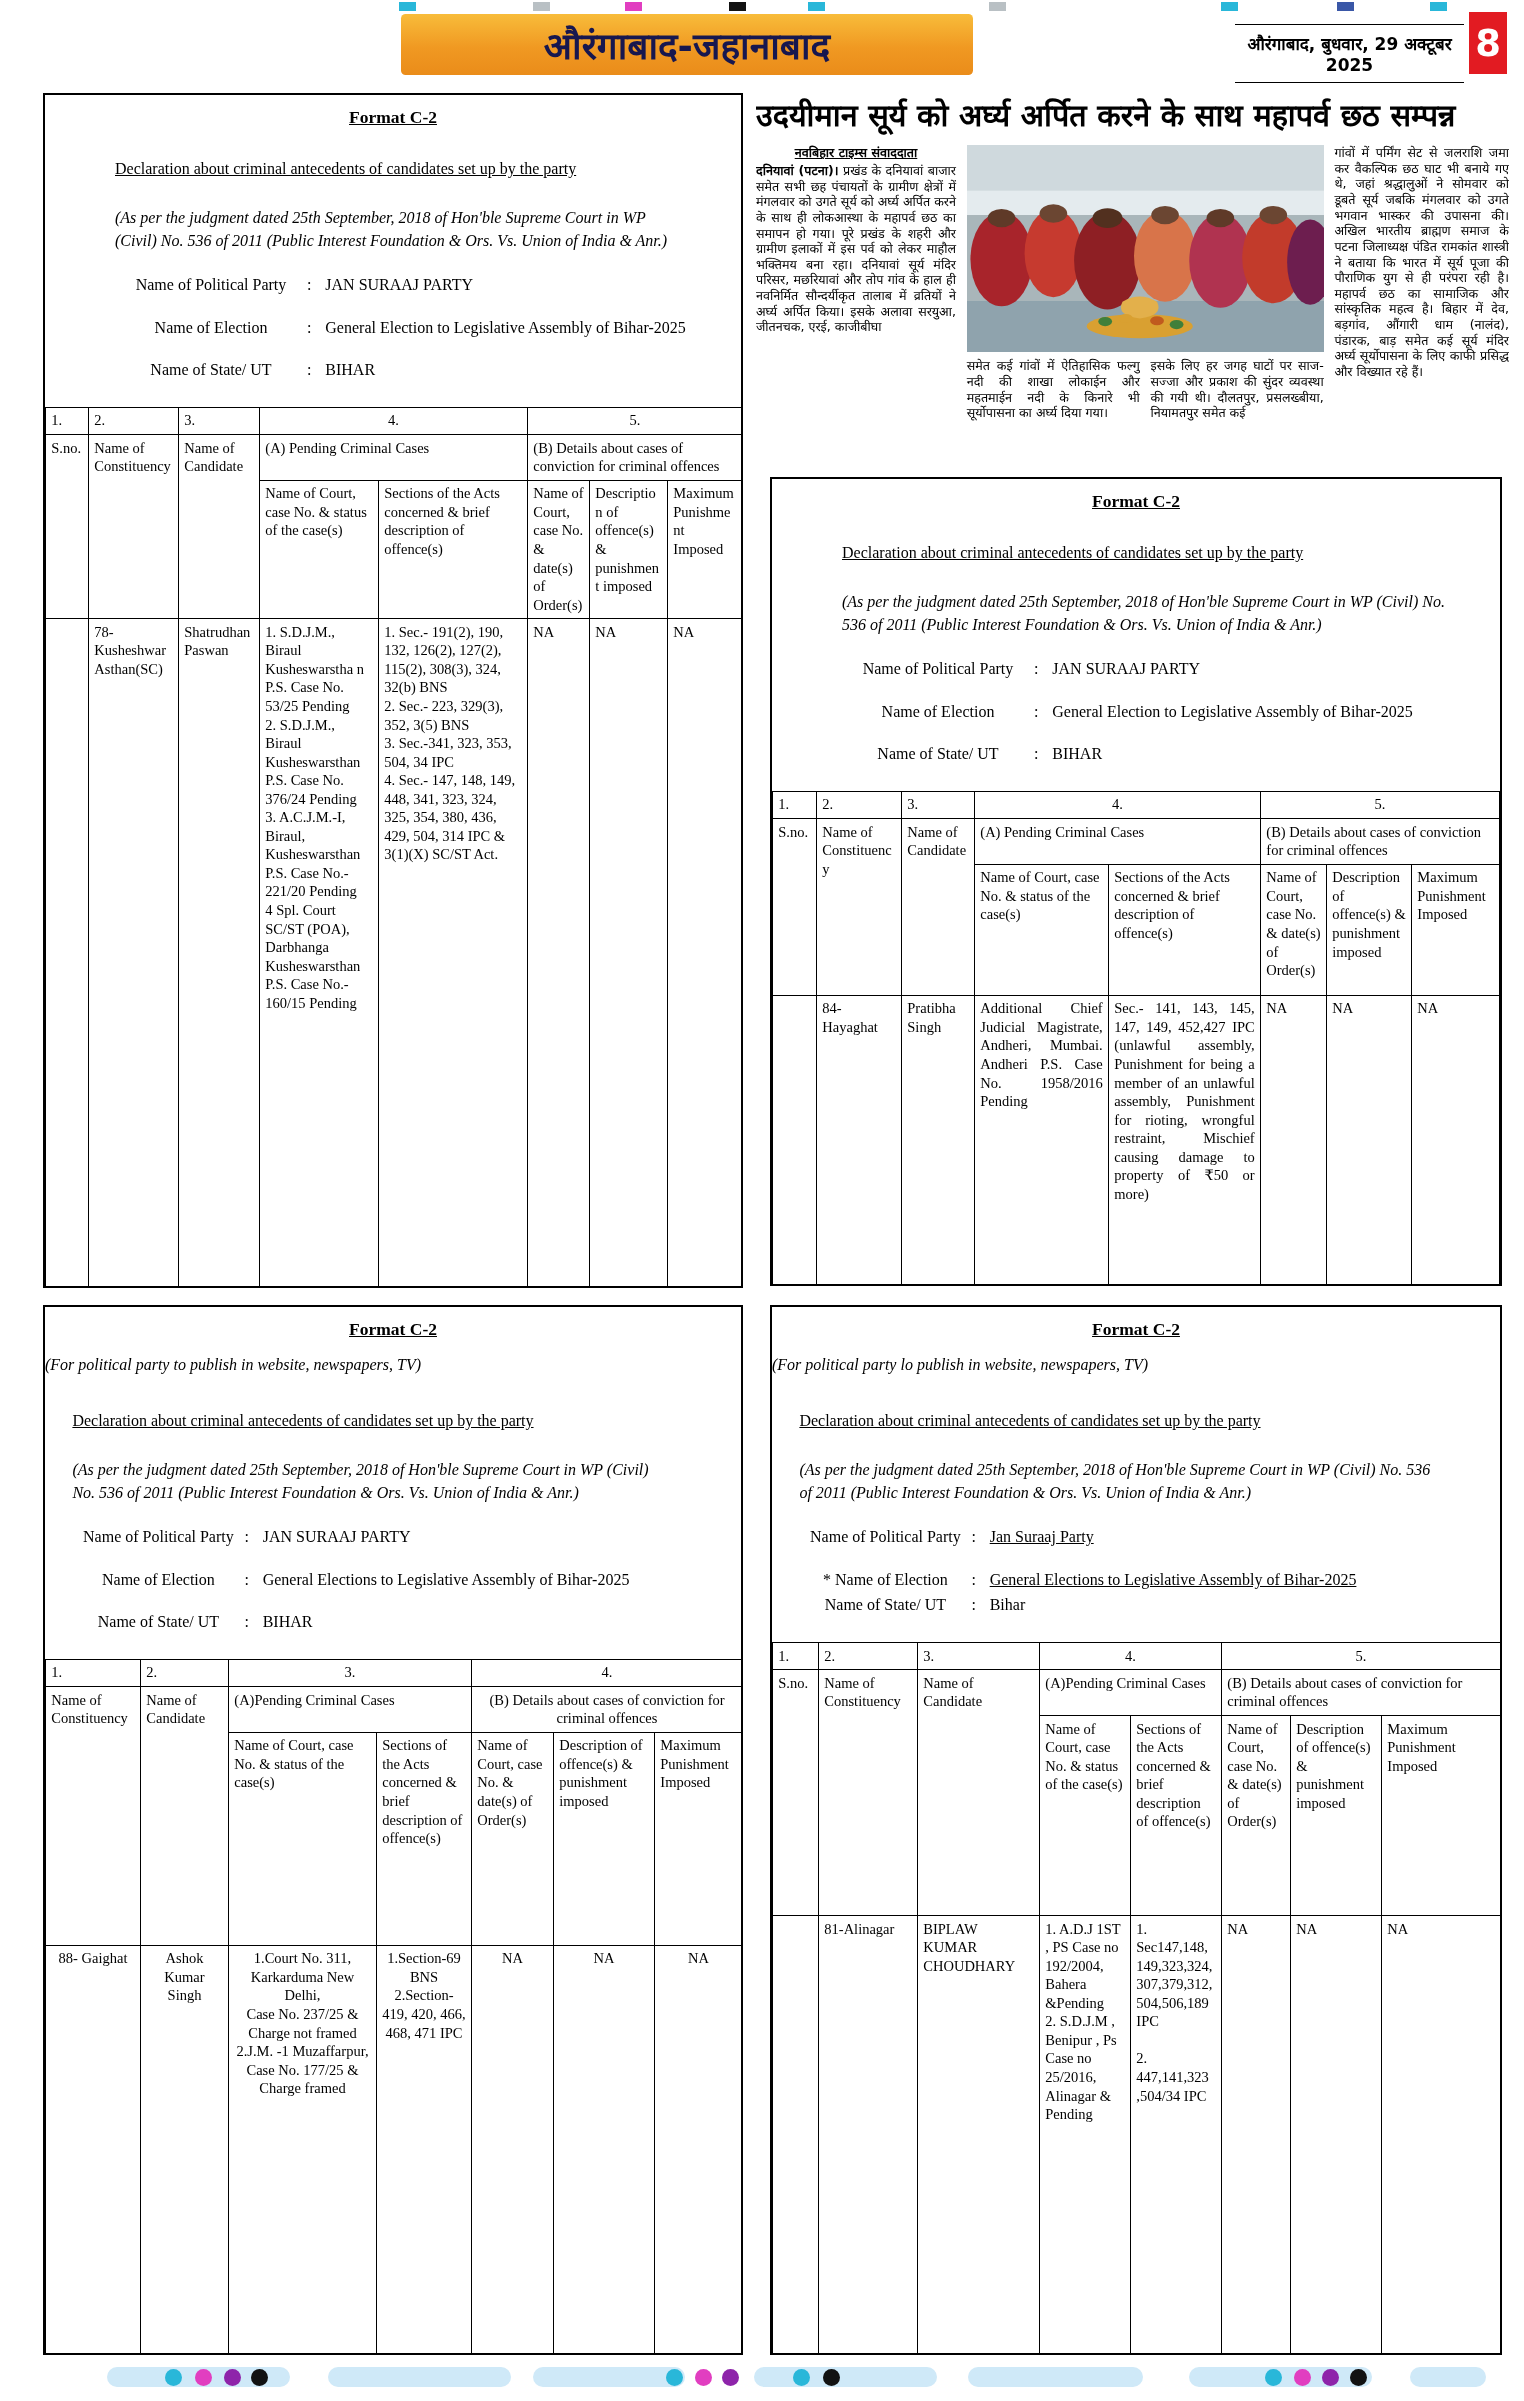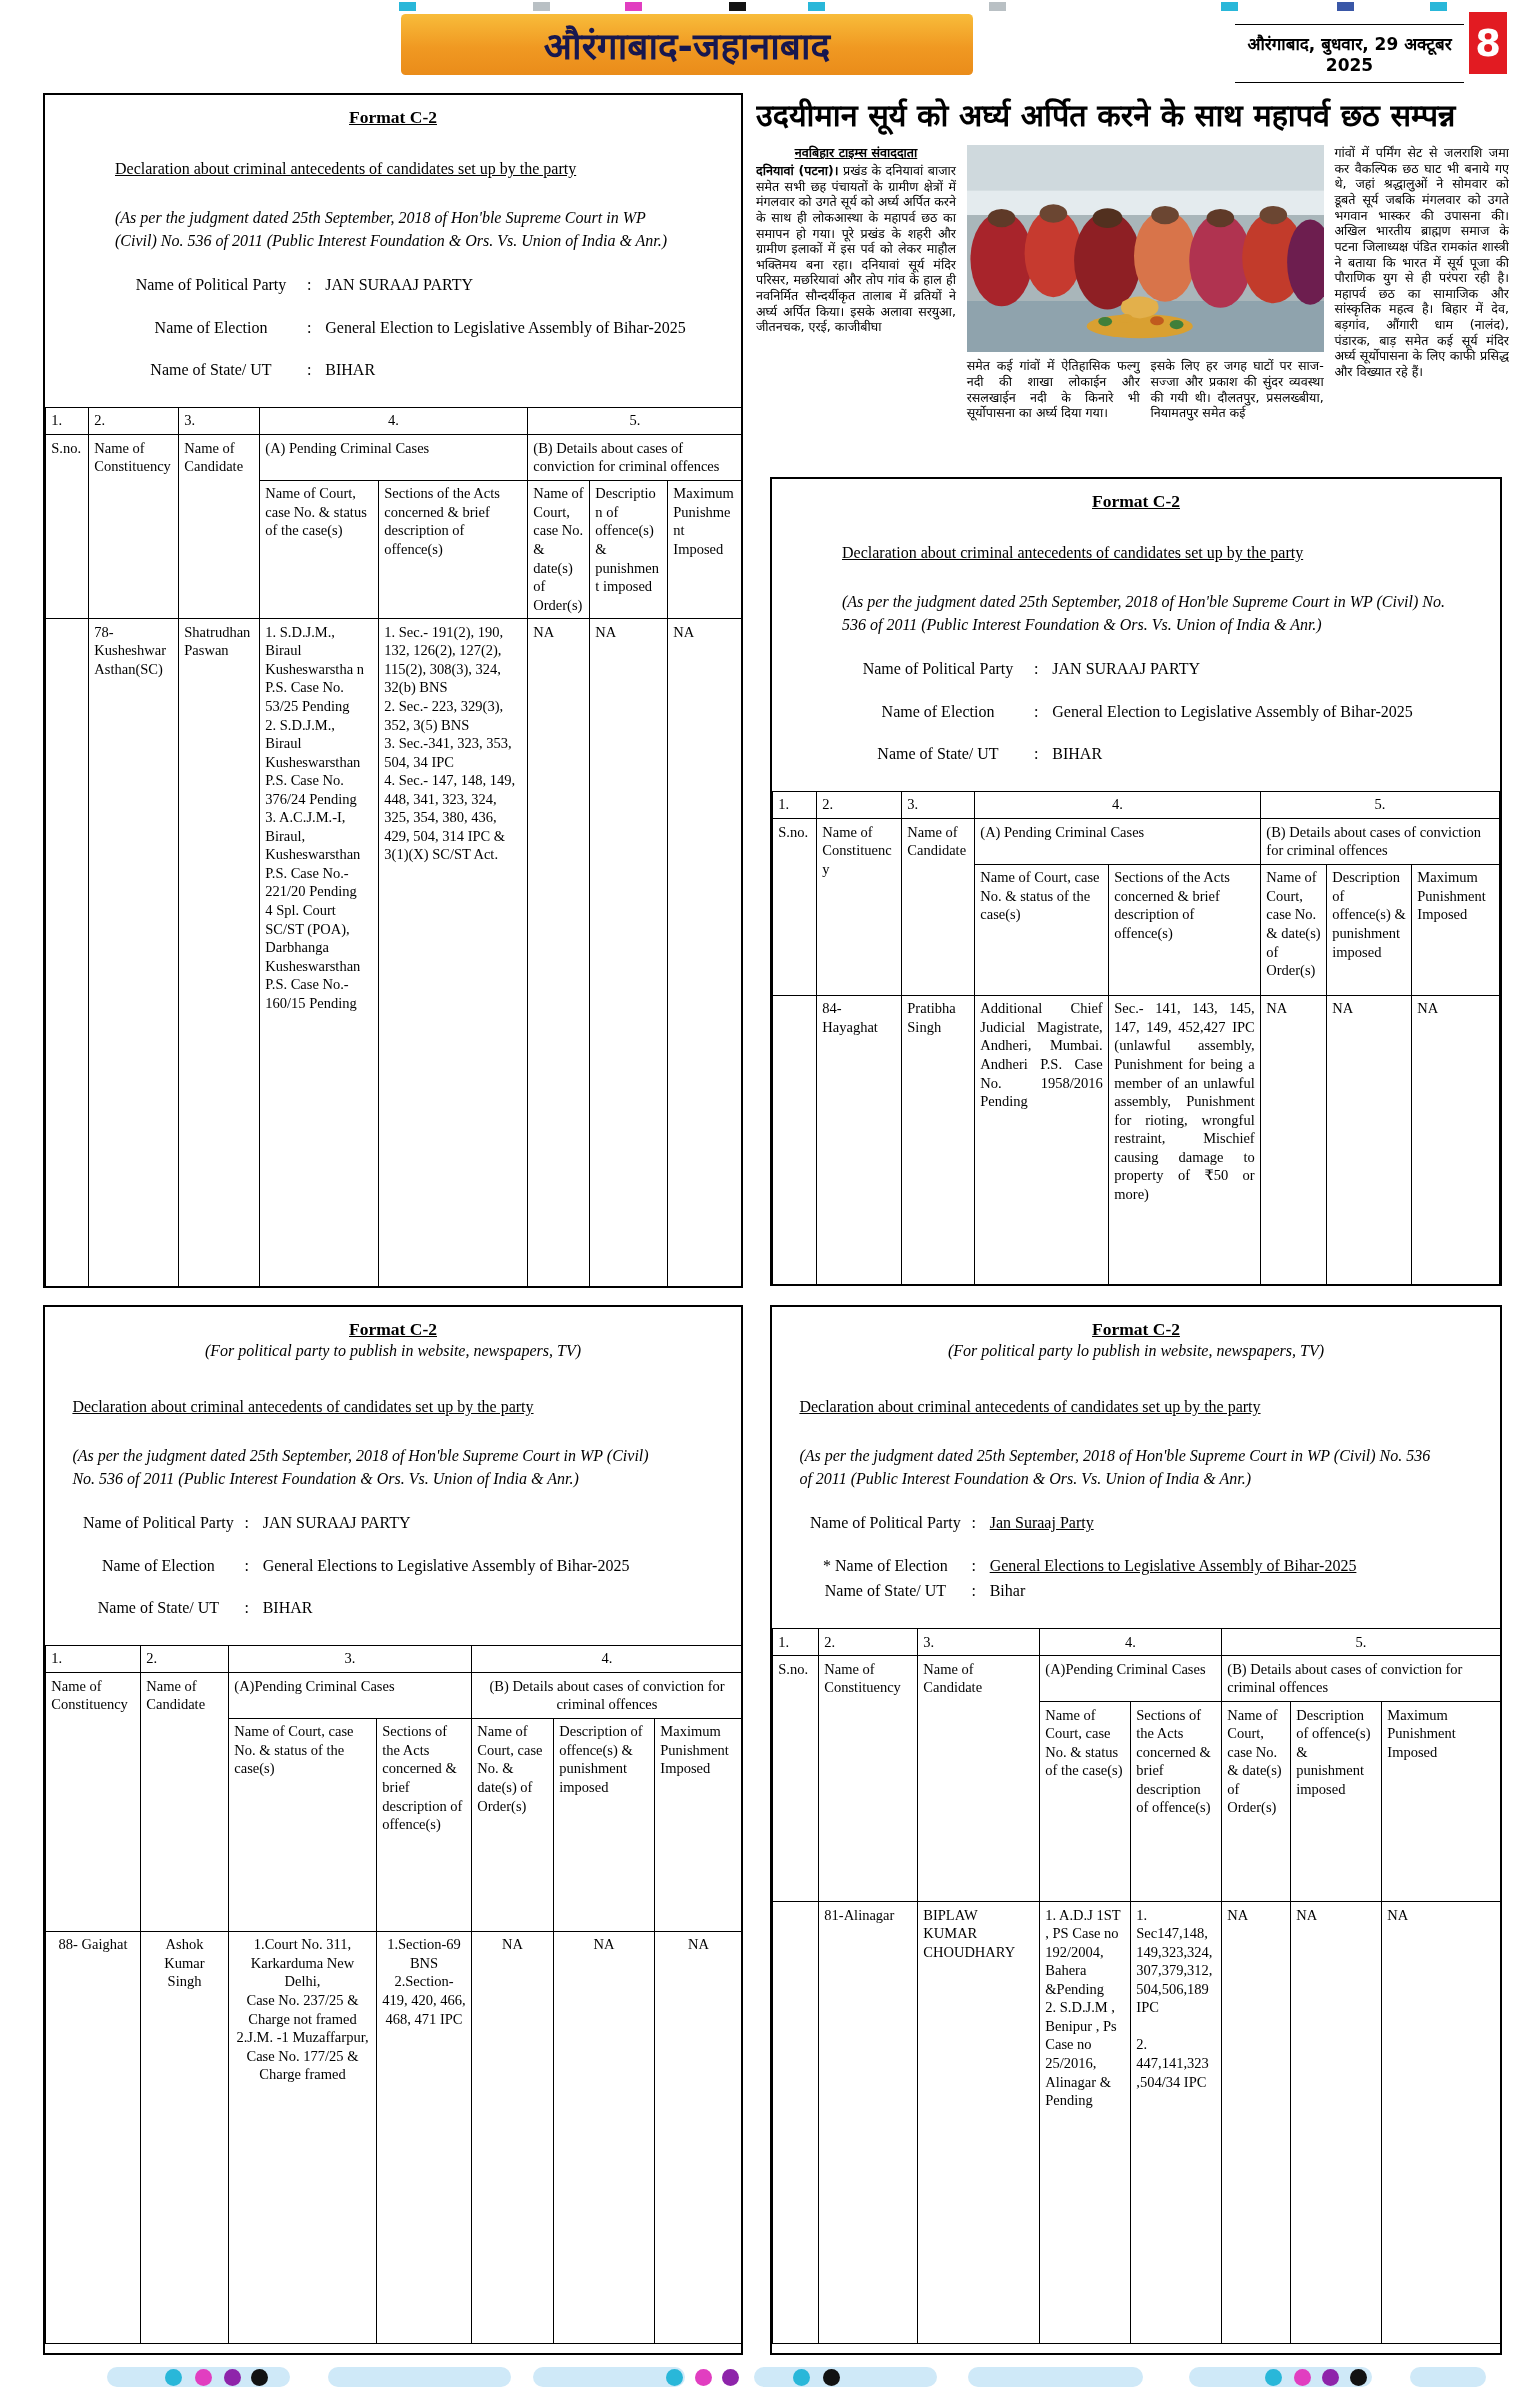--- a/index.html
+++ b/index.html
@@ -55,21 +55,21 @@
     position:absolute; border:2.3px solid #000; background:#fff;
     display:flex; flex-direction:column; overflow:hidden;
   }
   .box1 { left:43px;  top:93px;  width:700px; height:1195px; }
   .box2 { left:770px;top:477px;  width:732px; height:809px; }
   .box3 { left:43px;  top:1305px; width:700px; height:1050px; }
   .box4 { left:770px;top:1305px; width:732px; height:1050px; }
 
   .fc2-title { text-align:center; font-weight:bold; font-size:17.5px;
                text-decoration:underline; margin-top:12.2px; }
-  .fc2-subtitle { text-align:center; font-style:italic; font-size:16px; margin-top:2px; }
+  .fc2-subtitle { text-align:left; font-style:italic; font-size:16px; margin-top:16px; }
   .fc2-declaration { font-size:16px; text-decoration:underline;
                      margin:32px 30.5px 0 70px; }
   .box3 .fc2-declaration, .box4 .fc2-declaration { margin-left:27.4px; margin-top:38px; }
   .fc2-judgment { font-style:italic; font-size:16px; line-height:1.45;
                   margin:27.4px 53px 0 70px; }
   .box3 .fc2-judgment, .box4 .fc2-judgment { margin-left:27.4px; margin-right:69px; }
   .fc2-line { display:flex; font-size:16px; margin:24.4px 23px 0 70px; }
   .box3 .fc2-line, .box4 .fc2-line { margin-left:27.4px; }
   .fc2-line .lbl { width:192px; flex:none;text-align:center; }
   .box3 .fc2-line .lbl, .box4 .fc2-line .lbl { width:172px; }
@@ -237,21 +237,21 @@
           <circle cx="220" cy="96" r="12" fill="#5f3a28"></circle>
           <circle cx="266" cy="92" r="12" fill="#6b4632"></circle>
           <ellipse cx="150" cy="238" rx="46" ry="16" fill="#d9a031"></ellipse>
           <path d="M135 206 q15 -14 30 0 q6 18 -15 22 q-21 -4 -15 -22z" fill="#e3b04b"></path>
           <circle cx="120" cy="232" r="6" fill="#3f7f3a"></circle>
           <circle cx="138" cy="228" r="6" fill="#d9a031"></circle>
           <circle cx="165" cy="231" r="6" fill="#c05a1e"></circle>
           <circle cx="182" cy="236" r="6" fill="#3f7f3a"></circle>
         </svg>
         <div class="under-photo">
-          <div>समेत कई गांवों में ऐतिहासिक फल्गु नदी की शाखा लोकाईन और रसलखाईन नदी के किनारे भी सूर्योपासना का अर्घ्य दिया गया।</div>
+          <div>समेत कई गांवों में ऐतिहासिक फल्गु नदी की शाखा लोकाईन और महतमाईन नदी के किनारे भी सूर्योपासना का अर्घ्य दिया गया।</div>
           <div>इसके लिए हर जगह घाटों पर साज-सज्जा और प्रकाश की सुंदर व्यवस्था की गयी थी। दौलतपुर, प्रसलख्बीया, नियामतपुर समेत कई</div>
         </div>
       </div>
       <div class="acol4">गांवों में पर्मिंग सेट से जलराशि जमा कर वैकल्पिक छठ घाट भी बनाये गए थे, जहां श्रद्धालुओं ने सोमवार को डूबते सूर्य जबकि मंगलवार को उगते भगवान भास्कर की उपासना की। अखिल भारतीय ब्राह्मण समाज के पटना जिलाध्यक्ष पंडित रामकांत शास्त्री ने बताया कि भारत में सूर्य पूजा की पौराणिक युग से ही परंपरा रही है। महापर्व छठ का सामाजिक और सांस्कृतिक महत्व है। बिहार में देव, बड़गांव, औंगारी धाम (नालंद), पंडारक, बाड़ समेत कई सूर्य मंदिर अर्घ्य सूर्योपासना के लिए काफी प्रसिद्ध और विख्यात रहे हैं।</div>
     </div>
   </section>
 
   <section class="fbox box2">
     <div class="fc2-title">Format C-2</div>
     <div class="fc2-declaration">Declaration about criminal antecedents of candidates set up by the party</div>

